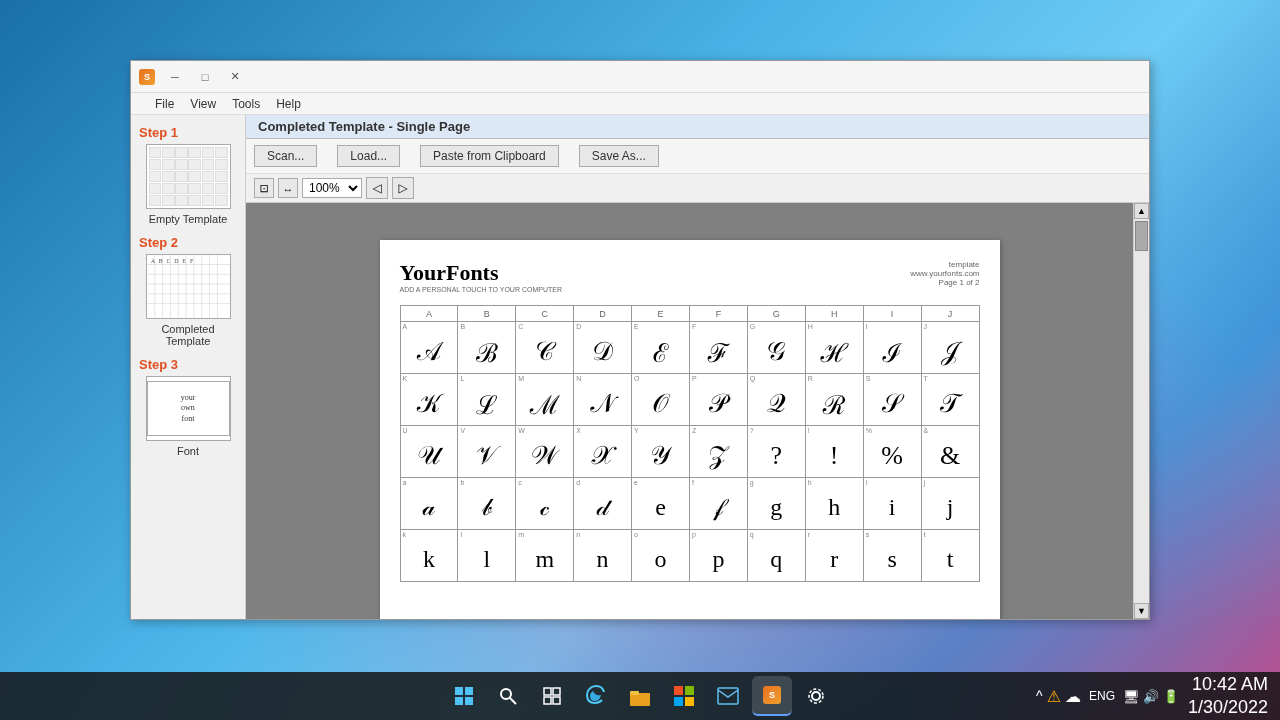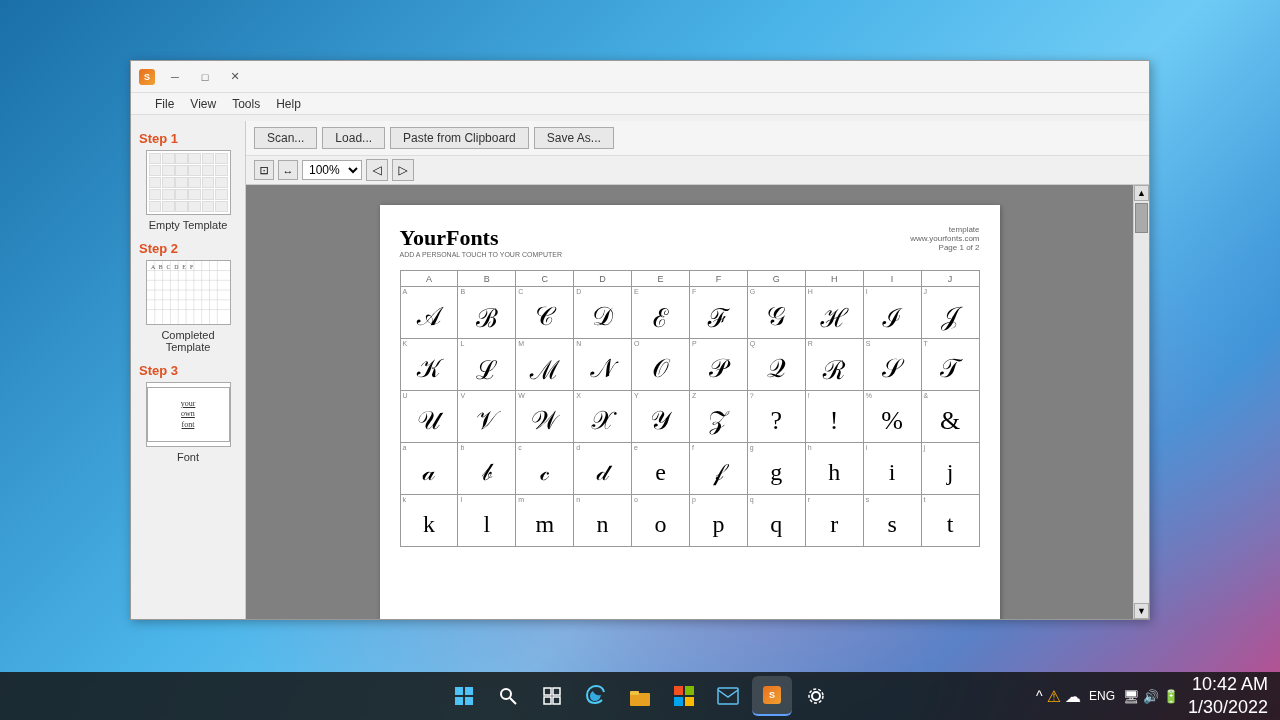--- a/index.html
+++ b/index.html
@@ -100,21 +100,20 @@
       cursor: pointer;
       font-size: 12px;
       color: #333;
     }
 
     
     .main-content {
       display: flex;
       flex: 1;
       overflow: hidden;
-      margin-top: 6px;
     }
 
     
     .sidebar {
       width: 115px;
       background: #f0f0f0;
       border-right: 1px solid #ccc;
       padding: 10px 8px;
       flex-shrink: 0;
       display: flex;
@@ -186,21 +185,20 @@
       line-height: 1.3;
       text-align: center;
       font-family: cursive;
       color: #333;
       border: 1px solid #aaa;
       width: 92px;
       height: 55px;
       display: flex;
       align-items: center;
       justify-content: center;
-      text-decoration: underline;
     }
 
     
     .right-panel {
       flex: 1;
       display: flex;
       flex-direction: column;
       overflow: hidden;
     }
 
@@ -215,21 +213,21 @@
       flex-shrink: 0;
     }
 
     
     .toolbar {
       display: flex;
       align-items: center;
       padding: 6px 8px;
       background: #f5f5f5;
       border-bottom: 1px solid #ddd;
-      gap: 5px;
+      gap: 20px;
       flex-shrink: 0;
     }
 
     .toolbar-btn {
       padding: 3px 12px;
       background: #e8e8e8;
       border: 1px solid #aaa;
       cursor: pointer;
       font-size: 12px;
       color: #333;
@@ -291,21 +289,21 @@
     }
 
     
     .doc-area {
       flex: 1;
       background: #808080;
       overflow: auto;
       position: relative;
       display: flex;
       justify-content: center;
-      padding: 20px;
+      padding: 37px;
     }
 
     .doc-page {
       background: white;
       width: 620px;
       min-height: 480px;
       padding: 20px;
       box-shadow: 1px 1px 5px rgba(0,0,0,0.3);
       flex-shrink: 0;
     }
@@ -627,20 +625,23 @@
               your<br>own<br>font
             </div>
           </div>
           <span class="step-name">Font</span>
         </div>
 
       </div>
 
       <div class="right-panel">
 
+        <div class="panel-header">
+          <span>Completed Template - Single Page</span>
+        </div>
 
         <div class="toolbar">
           <button class="toolbar-btn">Scan...</button>
           <button class="toolbar-btn">Load...</button>
           <button class="toolbar-btn">Paste from Clipboard</button>
           <button class="toolbar-btn">Save As...</button>
         </div>
 
 
         <div class="zoom-bar">

